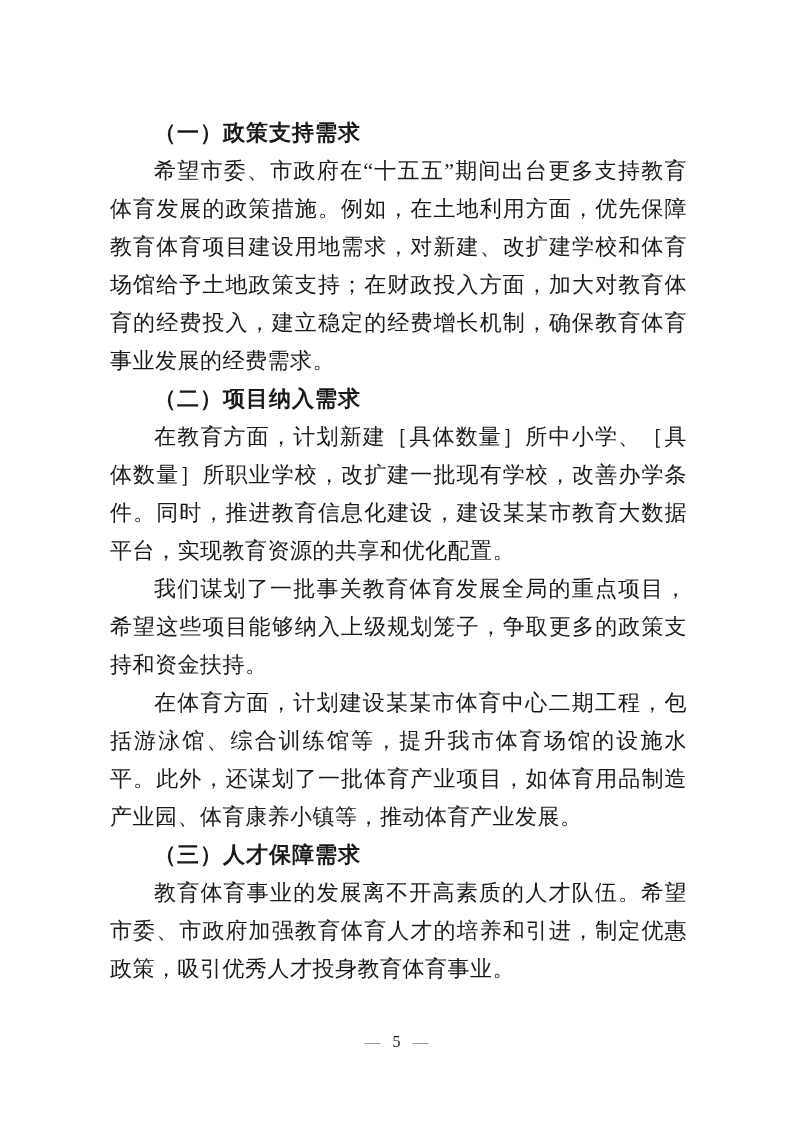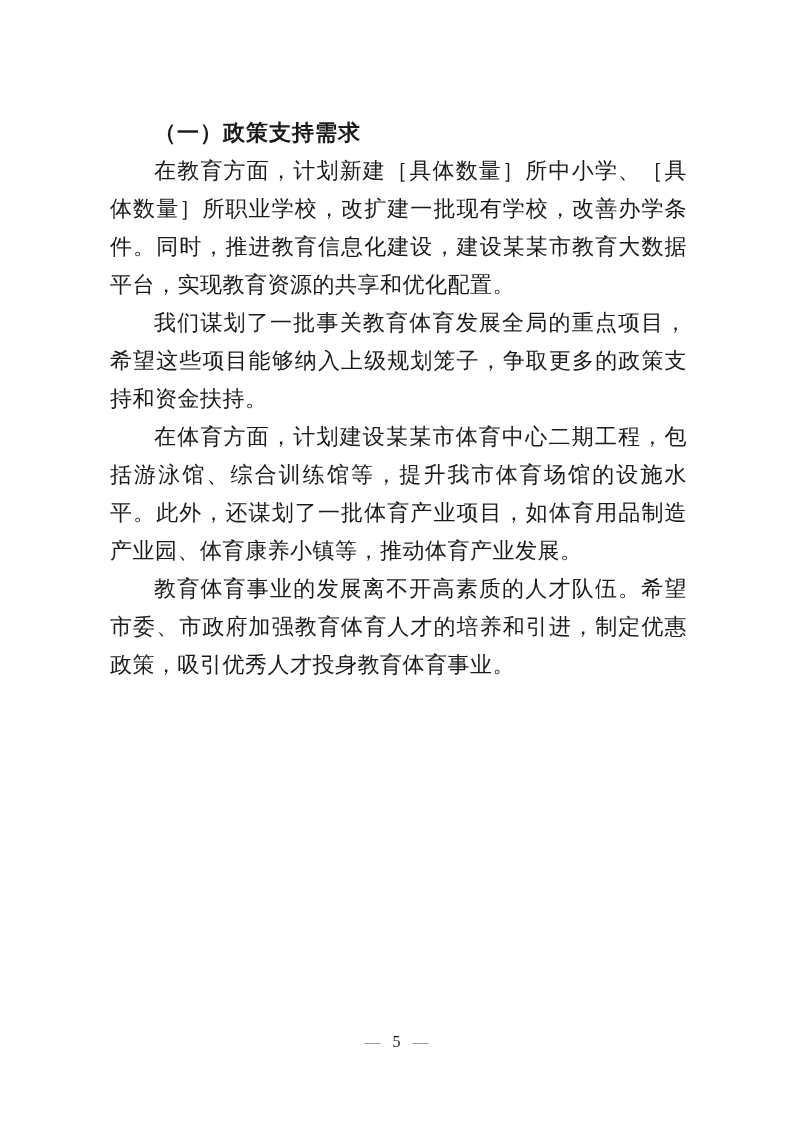--- a/index.html
+++ b/index.html
@@ -60,25 +60,28 @@
     color: #1a1a1a;
   }
 </style>
 </head>
 <body>
 
 <div class="page">
   <div class="content">
 
     <h3>（一）政策支持需求</h3>
+    <p>希望市委、市政府在“十五五”期间出台更多支持教育体育发展的政策措施。例如，在土地利用方面，优先保障教育体育项目建设用地需求，对新建、改扩建学校和体育场馆给予土地政策支持；在财政投入方面，加大对教育体育的经费投入，建立稳定的经费增长机制，确保教育体育事业发展的经费需求。</p>
 
+    <h3>（二）项目纳入需求</h3>
     <p>在教育方面，计划新建［具体数量］所中小学、［具体数量］所职业学校，改扩建一批现有学校，改善办学条件。同时，推进教育信息化建设，建设某某市教育大数据平台，实现教育资源的共享和优化配置。</p>
     <p>我们谋划了一批事关教育体育发展全局的重点项目，希望这些项目能够纳入上级规划笼子，争取更多的政策支持和资金扶持。</p>
     <p>在体育方面，计划建设某某市体育中心二期工程，包括游泳馆、综合训练馆等，提升我市体育场馆的设施水平。此外，还谋划了一批体育产业项目，如体育用品制造产业园、体育康养小镇等，推动体育产业发展。</p>
 
+    <h3>（三）人才保障需求</h3>
     <p>教育体育事业的发展离不开高素质的人才队伍。希望市委、市政府加强教育体育人才的培养和引进，制定优惠政策，吸引优秀人才投身教育体育事业。</p>
 
   </div>
 
   <div class="footer">
     <span class="dash">—</span><span class="num">5</span><span class="dash">—</span>
   </div>
 </div>
 
 </body></html>

